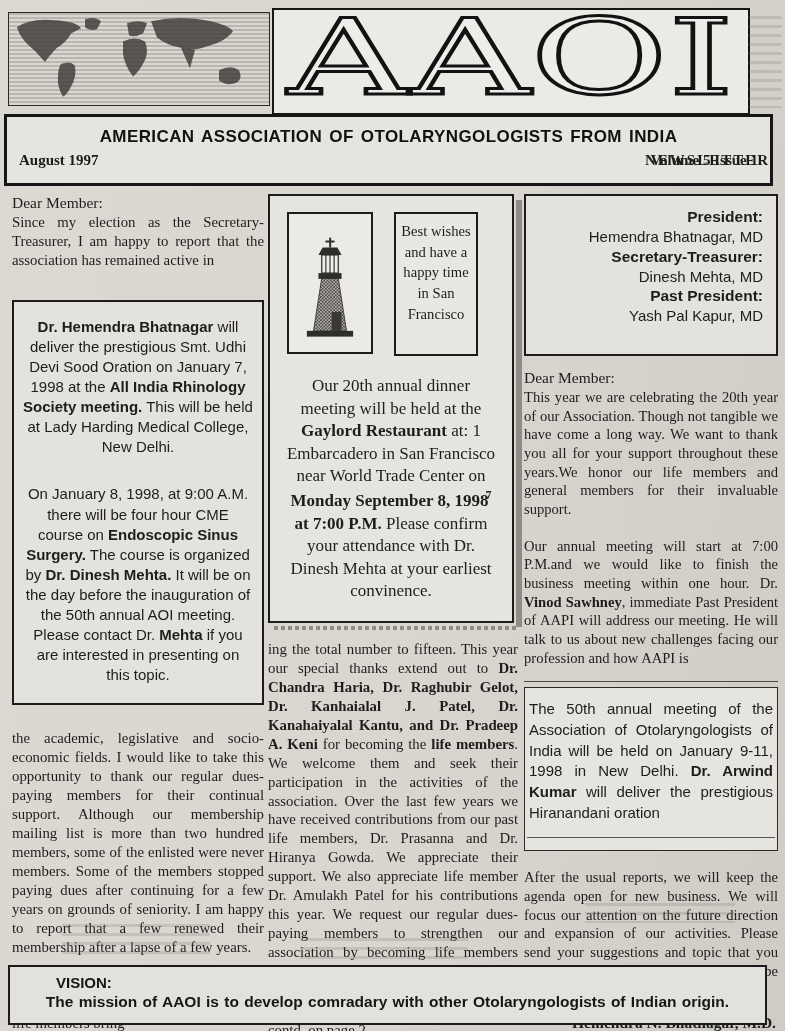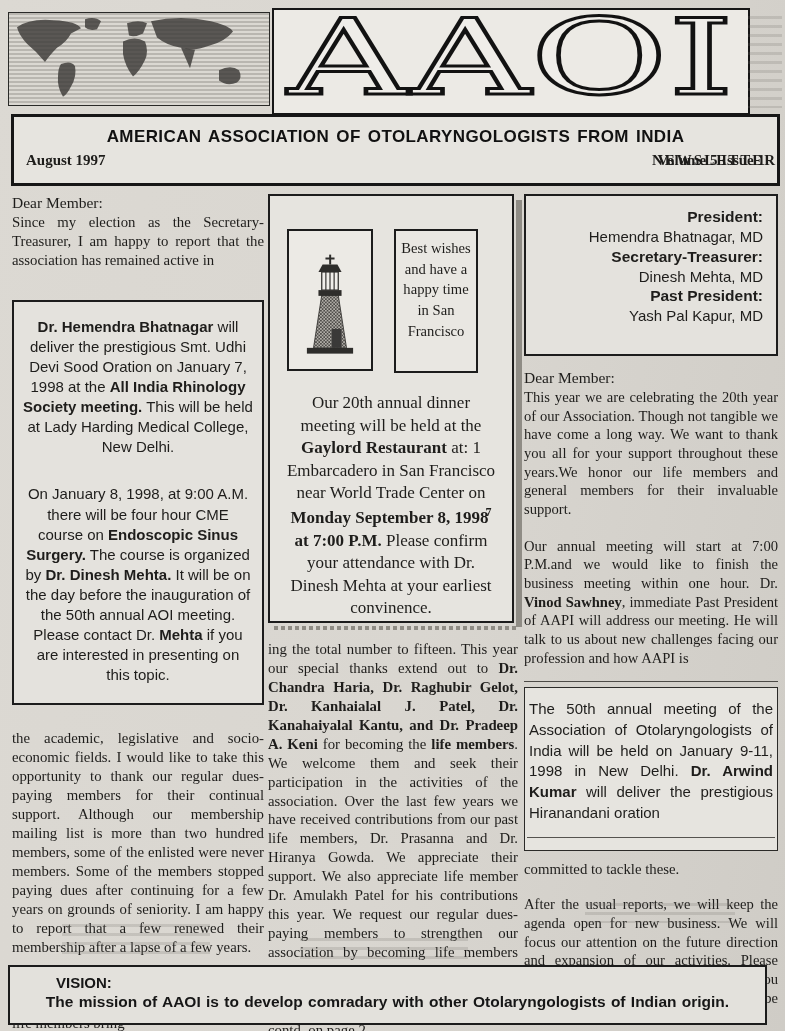--- a/index.html
+++ b/index.html
@@ -29,21 +29,21 @@
   }
   .map-box svg{width:100%;height:100%;display:block;}
   .logo-box{
     position:absolute;left:272px;top:8px;width:474px;height:103px;
     border:2px solid #161616;background:#eceae5;
   }
   .logo-box svg{width:100%;height:100%;display:block;}
 
   
   .titlebox{
-    position:absolute;left:11px;top:114px;width:763px;height:66px;
+    position:absolute;left:4px;top:114px;width:763px;height:66px;
     border:3px solid #161616;background:#e6e4df;
   }
   .assoc-title{
     margin-top:10px;text-align:center;
     font-family:"Liberation Sans",sans-serif;
     font-weight:700;font-size:17px;letter-spacing:.4px;word-spacing:2px;color:#111;
   }
   .title-row{position:relative;height:22px;margin-top:5px;font-weight:700;font-size:15px;}
   .t-date{position:absolute;left:12px;top:0;}
   .t-news{position:absolute;left:0;right:0;text-align:right;letter-spacing:2px;}
@@ -73,21 +73,21 @@
     position:relative;border:2px solid #1c1c1c;background:#e6e4df;
     width:242px;height:425px;
   }
   .big-box::after{ 
     content:"";position:absolute;right:-10px;top:4px;bottom:-6px;width:6px;background:#8f8c85;
   }
   .big-box::before{ 
     content:"";position:absolute;left:4px;right:-4px;bottom:-9px;height:4px;
     background:repeating-linear-gradient(90deg,#8f8c85 0 4px,transparent 4px 7px);
   }
-  .top-row{display:flex;margin:33px 12px 0 17px;gap:21px;}
+  .top-row{display:flex;margin:16px 12px 0 17px;gap:21px;}
   .lh-box{
     width:82px;height:138px;border:2px solid #1c1c1c;background:#eceae5;
     display:flex;align-items:center;justify-content:center;flex:none;
   }
   .wish-box{
     width:74px;height:126px;border:2px solid #1c1c1c;background:#e9e7e2;flex:none;
     text-align:center;font-size:14.6px;line-height:1.42;padding:7px 3px;
   }
   .dinner{
     margin:19px auto 0;width:214px;text-align:center;
@@ -231,21 +231,20 @@
       <span class="off-name">Yash Pal Kapur, MD</span>
     </div>
     <p class="salut serif right-salut">Dear Member:</p>
     <p class="body-p just serif">This year we are celebrating the 20th year of our Association. Though not tangible we have come a long way. We want to thank you all for your support throughout these years.We honor our life members and general members for their invaluable support.</p>
     <p class="body-p just serif p2"><span>Our annual meeting will start at 7:00 P.M.and we would like to finish the business meeting within one hour. Dr. </span><span class="b">Vinod Sawhney</span><span>, immediate Past President of AAPI will address our meeting. He will talk to us about new challenges facing our profession and how AAPI is</span></p>
     <div class="thin-rule"></div>
     <div class="box50">
       <p><span>The 50th annual meeting of the Association of Otolaryngologists of India will be held on January 9-11, 1998 in New Delhi. </span><span class="b">Dr. Arwind Kumar</span><span> will deliver the prestigious Hiranandani oration</span></p>
       <div class="inner-rule"></div>
     </div>
-    <p class="committed serif">committed to tackle these.</p>
     <p class="body-p just serif p3">After the usual reports, we will keep the agenda open for new business. We will focus our attention on the future direction and expansion of our activities. Please send your suggestions and topic that you would like to discusss The meals will be served thereafter.</p>
     <p class="signature serif">Hemendra N. Bhatnagar, M.D.</p>
   </section>
 
   <footer class="vision">
     <div class="vision-label">VISION:</div>
     <div class="vision-text">The mission of AAOI is to develop  comradary with other Otolaryngologists of Indian origin.</div>
   </footer>
 
   <div class="ghost ghost1"></div>

